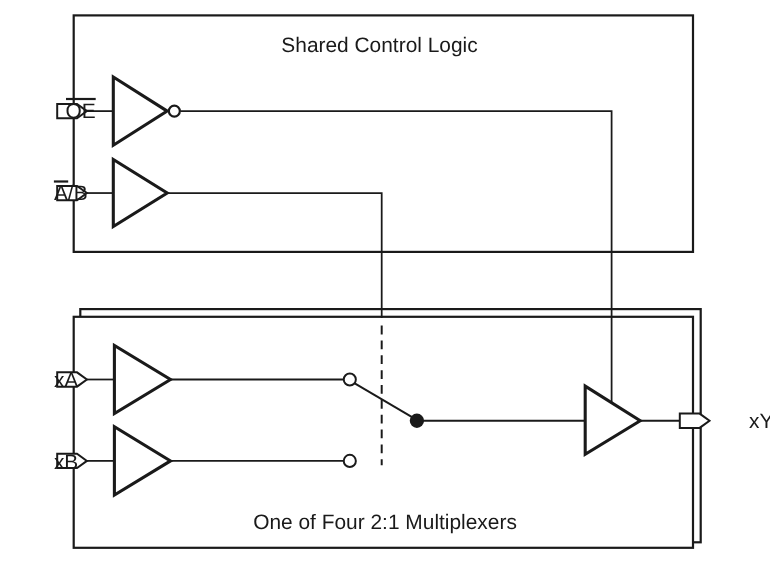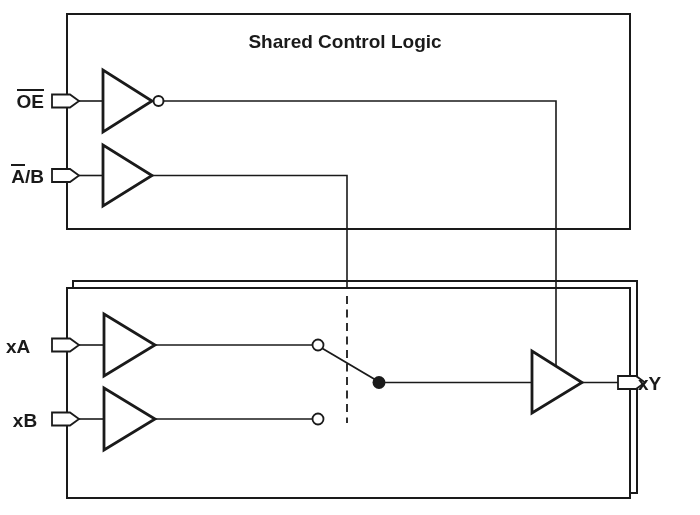--- a/index.html
+++ b/index.html
@@ -7,29 +7,29 @@
     --paper:#ffffff;
   }
   html,body{margin:0;padding:0;background:var(--paper);}
   #stage{
     position:relative;
     width:700px;height:515px;
     background:var(--paper);
     font-family:"Liberation Sans","DejaVu Sans",sans-serif;
     color:var(--ink);
     overflow:hidden;
-    font-weight:bold;
   }
   svg{position:absolute;left:0;top:0;}
   .lbl{
     position:absolute;
     font-size:19px;
     line-height:1;
     white-space:nowrap;
     color:var(--ink);
+    margin-left:43px;
   }
   .lbl .ovl{
     display:inline-block;
     border-top:2px solid var(--ink);
     padding-top:1px;
     line-height:1;
   }
   .lbl .plain{display:inline-block;line-height:1;padding-top:3px;}
   .title{
     position:absolute;
@@ -86,24 +86,25 @@
 
     <path d="M52,94.5 h18 l9,6.5 l-9,6.5 h-18 z" fill="var(--paper)" stroke="var(--ink)" stroke-width="1.8"></path>
     <path d="M52,169 h18 l9,6.5 l-9,6.5 h-18 z" fill="var(--paper)" stroke="var(--ink)" stroke-width="1.8"></path>
     <path d="M52,338.5 h18 l9,6.5 l-9,6.5 h-18 z" fill="var(--paper)" stroke="var(--ink)" stroke-width="1.8"></path>
     <path d="M52,412.5 h18 l9,6.5 l-9,6.5 h-18 z" fill="var(--paper)" stroke="var(--ink)" stroke-width="1.8"></path>
     <path d="M618,376 h18 l9,6.5 l-9,6.5 h-18 z" fill="var(--paper)" stroke="var(--ink)" stroke-width="1.8"></path>
   </svg>
 
   <div class="title" style="left:195px;top:32px;">Shared Control Logic</div>
 
+  <div class="title" style="left:200px;top:466px;">One of Four 2:1 Multiplexers</div>
 
   <div class="lbl" style="left:6px;top:89px;width:38px;text-align:right;"><span class="ovl">OE</span></div>
 
-  <div class="lbl" style="left:6px;top:164px;width:38px;text-align:right;"><span class="ovl">A</span><span class="plain">/B</span></div>
+  <div class="lbl" style="left:6px;top:164px;width:38px;"><span class="ovl">A</span><span class="plain">/B</span></div>
 
   <div class="lbl" style="left:6px;top:337px;width:38px;text-align:left;">xA</div>
 
-  <div class="lbl" style="left:6px;top:411px;width:38px;text-align:center;">xB</div>
+  <div class="lbl" style="left:6px;top:411px;width:38px;text-align:left;">xB</div>
 
   <div class="lbl" style="left:638px;top:374px;">xY</div>
 
 </div>
 
 </body></html>

